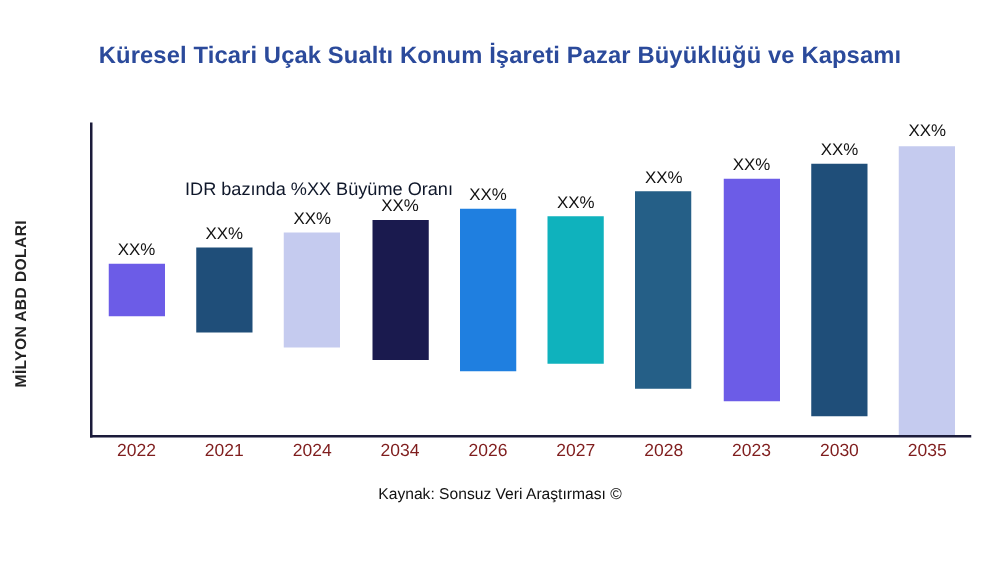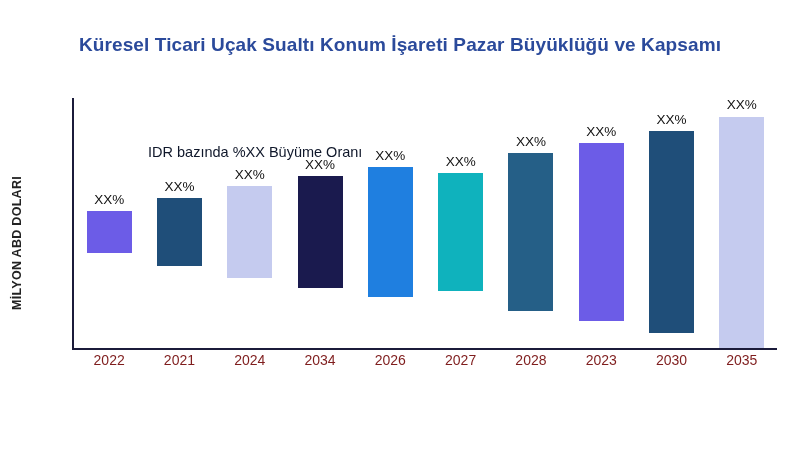--- a/index.html
+++ b/index.html
@@ -194,14 +194,15 @@
     <div class="x-label">2026</div>
     <div class="x-label">2027</div>
     <div class="x-label">2028</div>
     <div class="x-label">2023</div>
     <div class="x-label">2030</div>
     <div class="x-label">2035</div>
   </div>
 
   <div class="growth-note">IDR bazında %XX Büyüme Oranı</div>
 
+  <div class="source-note">Kaynak: Sonsuz Veri Araştırması ©</div>
 
 </div>
 
 </body></html>

